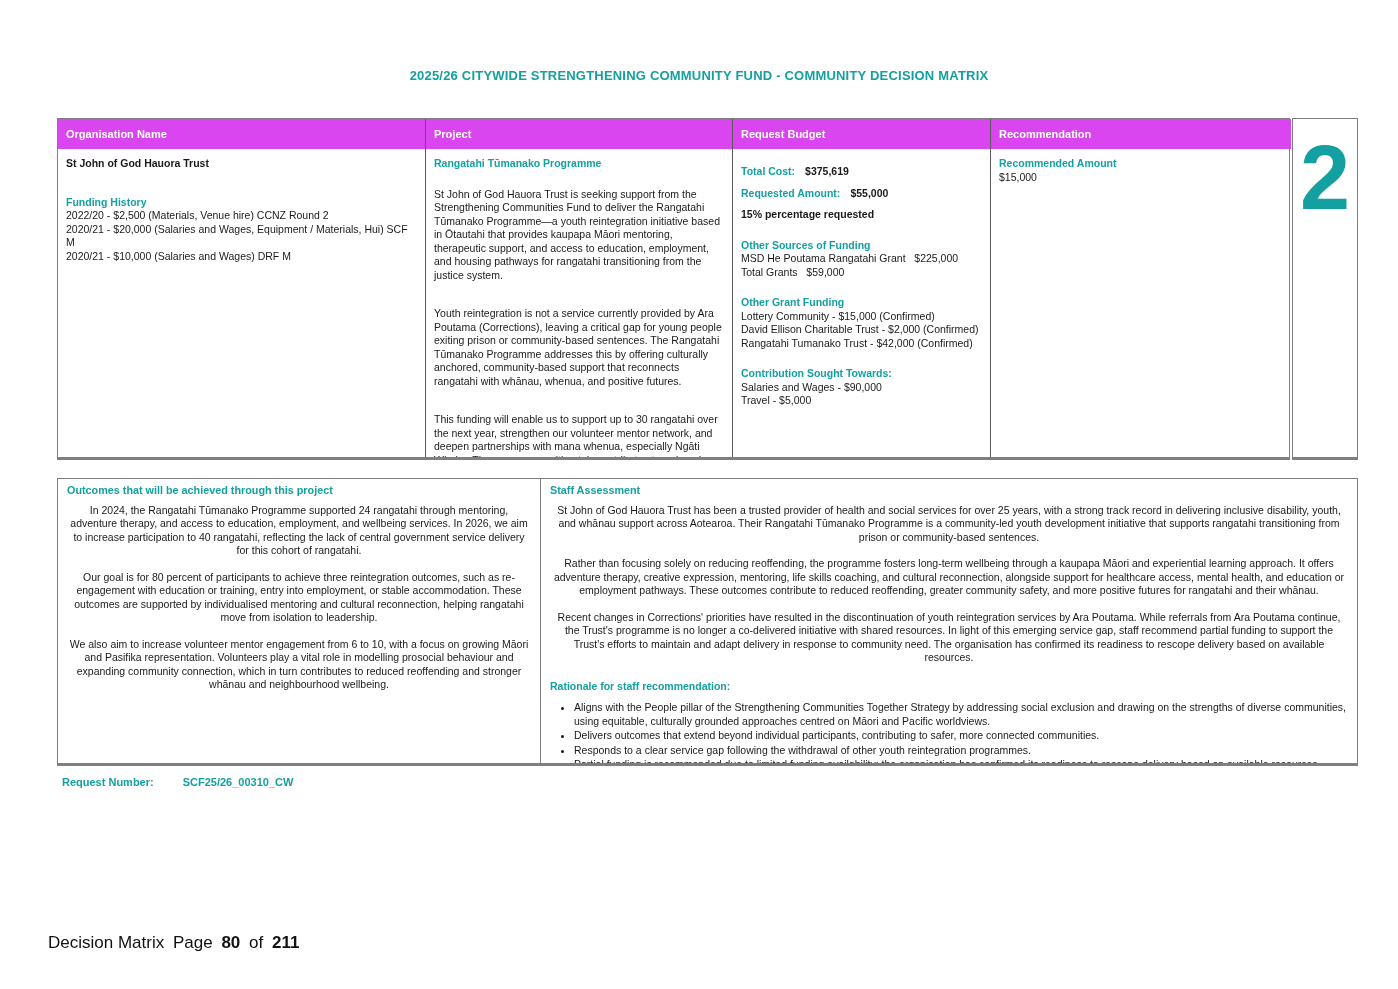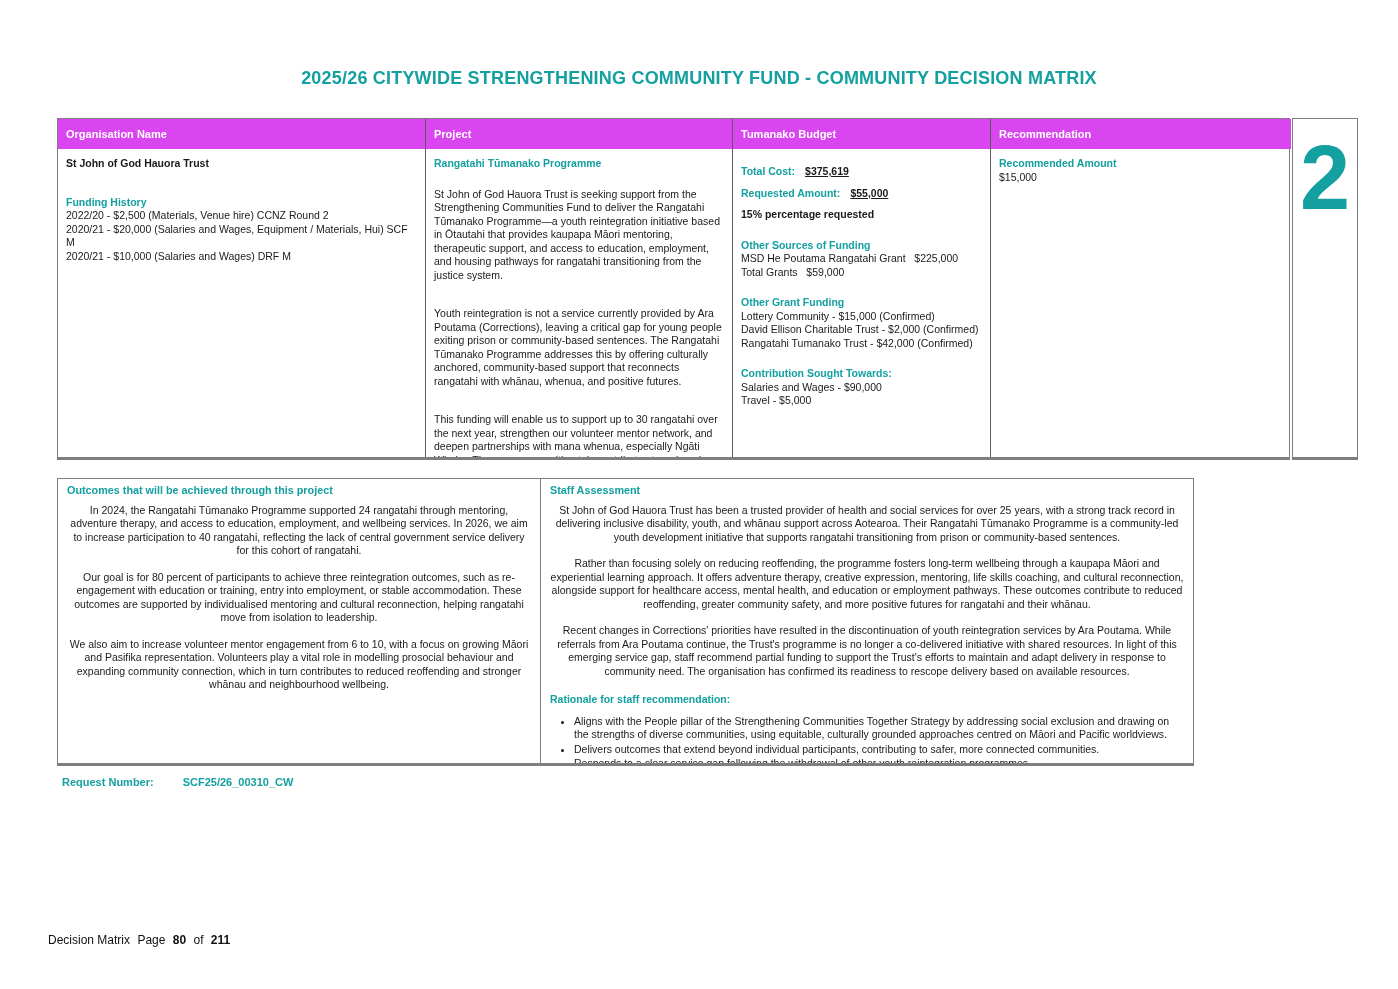--- a/index.html
+++ b/index.html
@@ -3,21 +3,21 @@
 <meta charset="utf-8">
 <style>
   * { margin:0; padding:0; box-sizing:border-box; }
   html,body { background:#ffffff; }
   .page {
     position:relative; width:1398px; height:989px; background:#ffffff;
     font-family:"Liberation Sans", sans-serif; color:#1a1a1a; overflow:hidden;
   }
   .page-title {
     position:absolute; top:68px; left:0; width:100%;
-    text-align:center; font-size:18px; font-weight:bold; color:#14A0A0;
+    text-align:center; font-size:13px; font-weight:bold; color:#14A0A0;
     letter-spacing:0.2px;
   }
 
   
   .matrix-table {
     position:absolute; left:57px; top:118px; width:1233px; height:342px;
     display:grid; grid-template-columns:368px 307px 258px 300px;
     grid-template-rows:30px 1fr;
     border:1px solid #7f7f7f; border-bottom-width:3px; background:#fff;
   }
@@ -31,36 +31,36 @@
     font-size:10.5px; line-height:13.5px; padding:8px 8px 6px 8px;
     border-right:1px solid #5a5a5a; overflow:hidden;
   }
   .td:last-child { border-right:none; }
   .b { font-weight:bold; }
   .h-teal { color:#14A0A0; font-weight:bold; }
   .gap-s { margin-top:8px; }
   .gap-m { margin-top:25px; }
   .gap-l { margin-top:17px; }
   .pre { white-space:pre-wrap; }
-  .val { margin-left:10px; font-weight:bold; color:#1a1a1a;text-decoration:underline; }
+  .val { margin-left:10px; font-weight:bold; color:#1a1a1a; }
 
   
   .score-col {
     position:absolute; left:1292px; top:118px; width:66px; height:342px;
     border:1px solid #7f7f7f; border-bottom-width:3px; background:#fff;
     text-align:center;
   }
   .score-num {
     font-size:90px; font-weight:bold; color:#14A0A0; line-height:1;
     margin-top:14px;
   }
 
   
   .lower-box {
-    position:absolute; left:57px; top:478px; width:1137px; height:288px;
+    position:absolute; left:57px; top:478px; width:1301px; height:288px;
     display:grid; grid-template-columns:483px 1fr;
     border:1px solid #7f7f7f; border-bottom-width:3px; background:#fff;
   }
   .lower-cell { padding:5px 9px; font-size:10.5px; line-height:13.5px; overflow:hidden; }
   .lower-cell.left { border-right:1px solid #7f7f7f; }
   .section-head { color:#14A0A0; font-weight:bold; font-size:10.8px; }
   .lower-cell p { margin-top:6px;text-align:center; }
   .lower-cell p + p { margin-top:13px; }
   .rationale-head { margin-top:15px; color:#14A0A0; font-weight:bold; }
   ul.rationale {
@@ -68,35 +68,35 @@
   }
   ul.rationale li { margin-bottom:1px; }
 
   
   .request-number {
     position:absolute; left:62px; top:776px;
     font-size:11px; font-weight:bold; color:#14A0A0;
   }
   .request-number .rn-value { margin-left:9px;padding-left:20px; }
   .footer {
-    position:absolute; left:48px; top:933px; font-size:12px; color:#111111;
+    position:absolute; left:48px; top:933px; font-size:17px; color:#111111;
   }
   .footer span { margin-right:4px; }
 </style>
 </head>
 <body>
 
 <div class="page">
 
   <div class="page-title">2025/26 CITYWIDE STRENGTHENING COMMUNITY FUND - COMMUNITY DECISION MATRIX</div>
 
   <div class="matrix-table">
     <div class="th">Organisation Name</div>
     <div class="th">Project</div>
-    <div class="th">Tumanako Budget</div>
+    <div class="th">Request Budget</div>
     <div class="th">Recommendation</div>
 
     <div class="td">
       <div class="b">St John of God Hauora Trust</div>
       <div class="h-teal gap-m">Funding History</div>
       <div>2022/20 - $2,500 (Materials, Venue hire) CCNZ Round 2</div>
       <div>2020/21 - $20,000 (Salaries and Wages, Equipment / Materials, Hui) SCF M</div>
       <div>2020/21 - $10,000 (Salaries and Wages) DRF M</div>
     </div>
 

